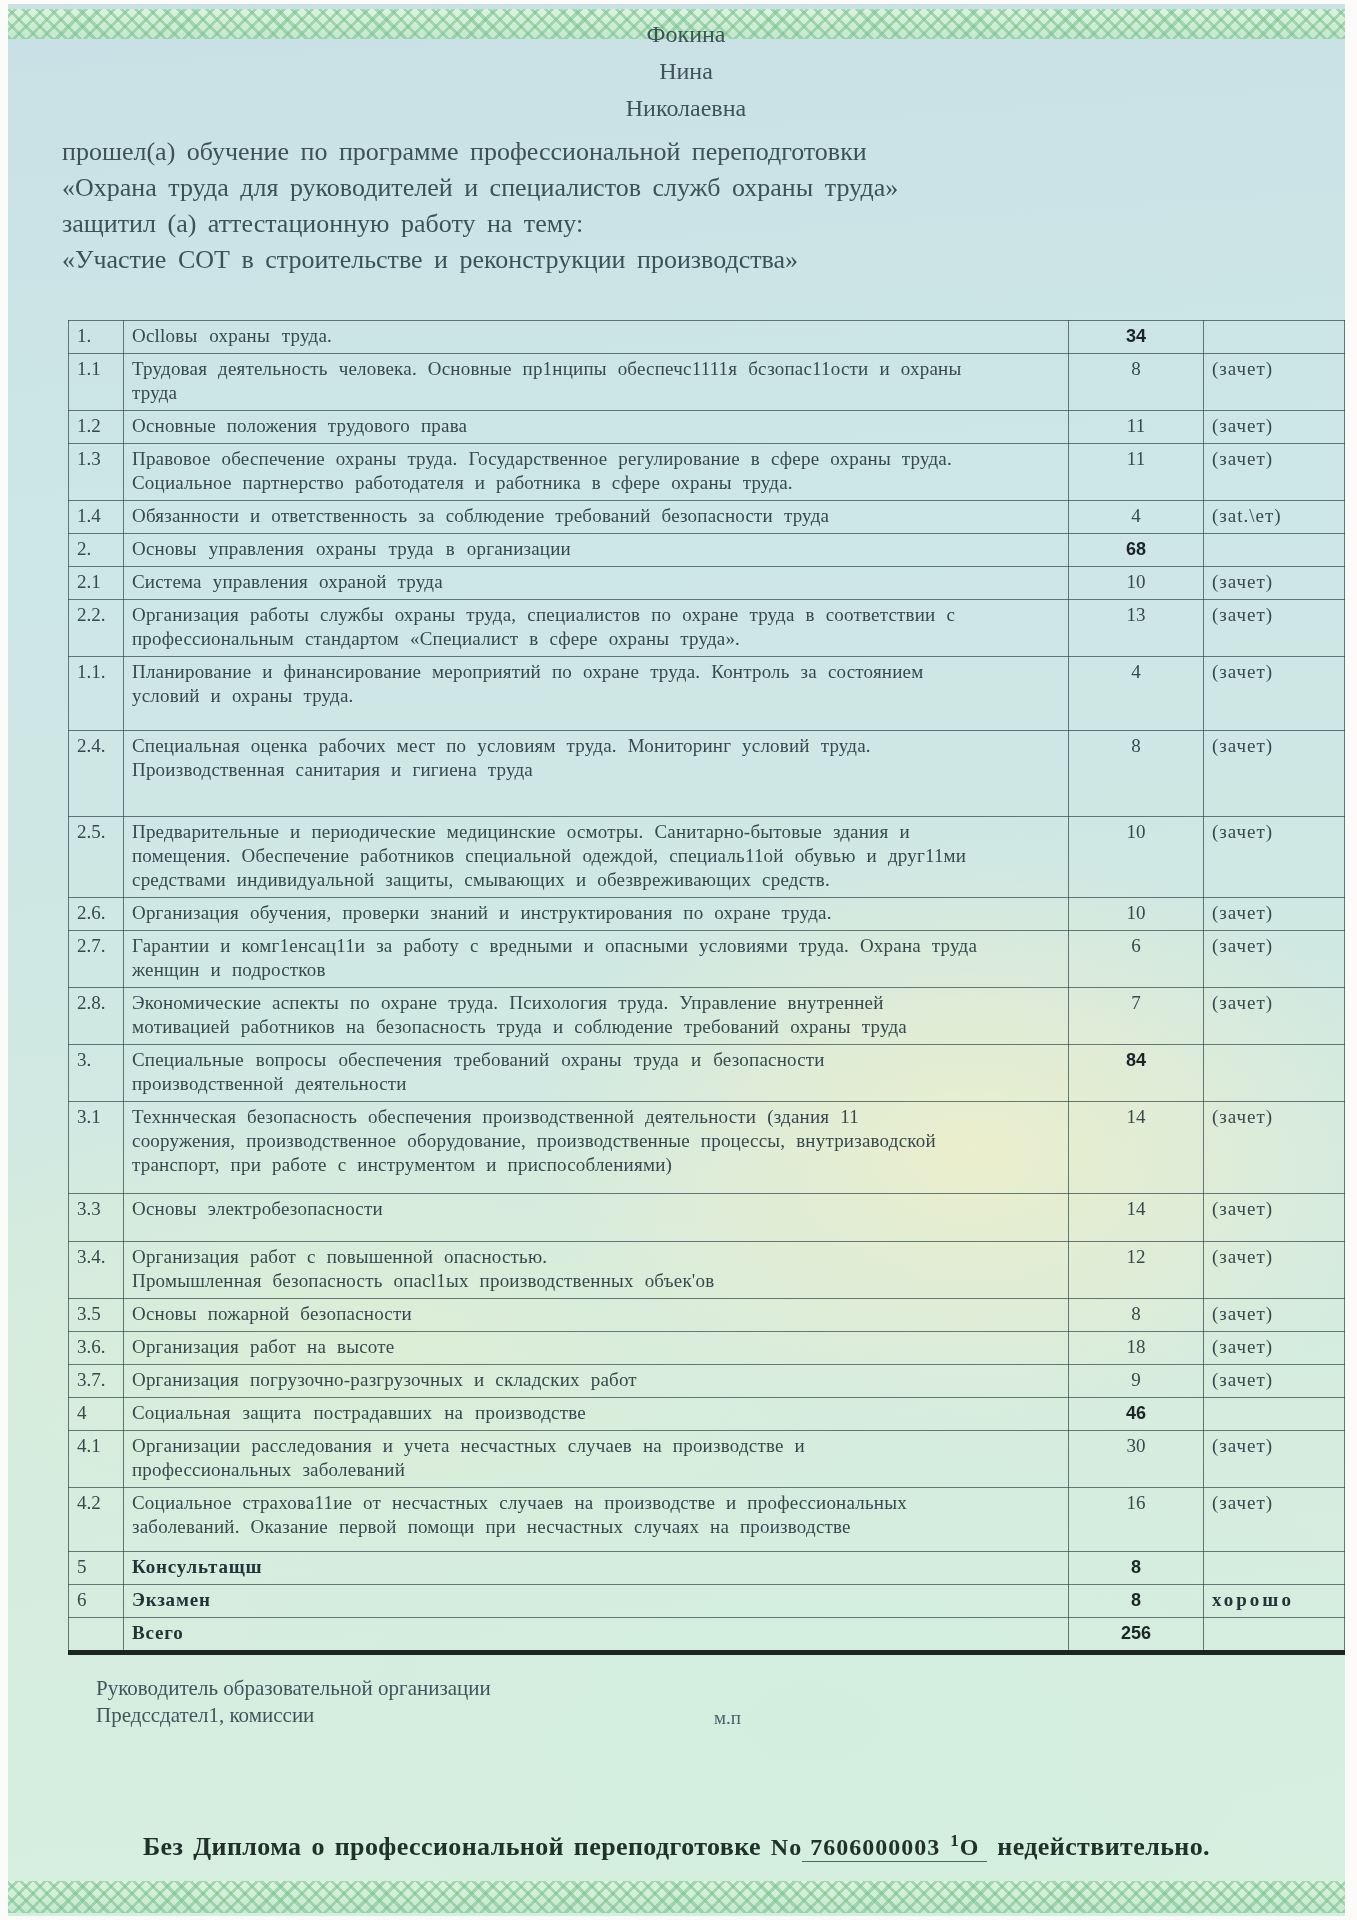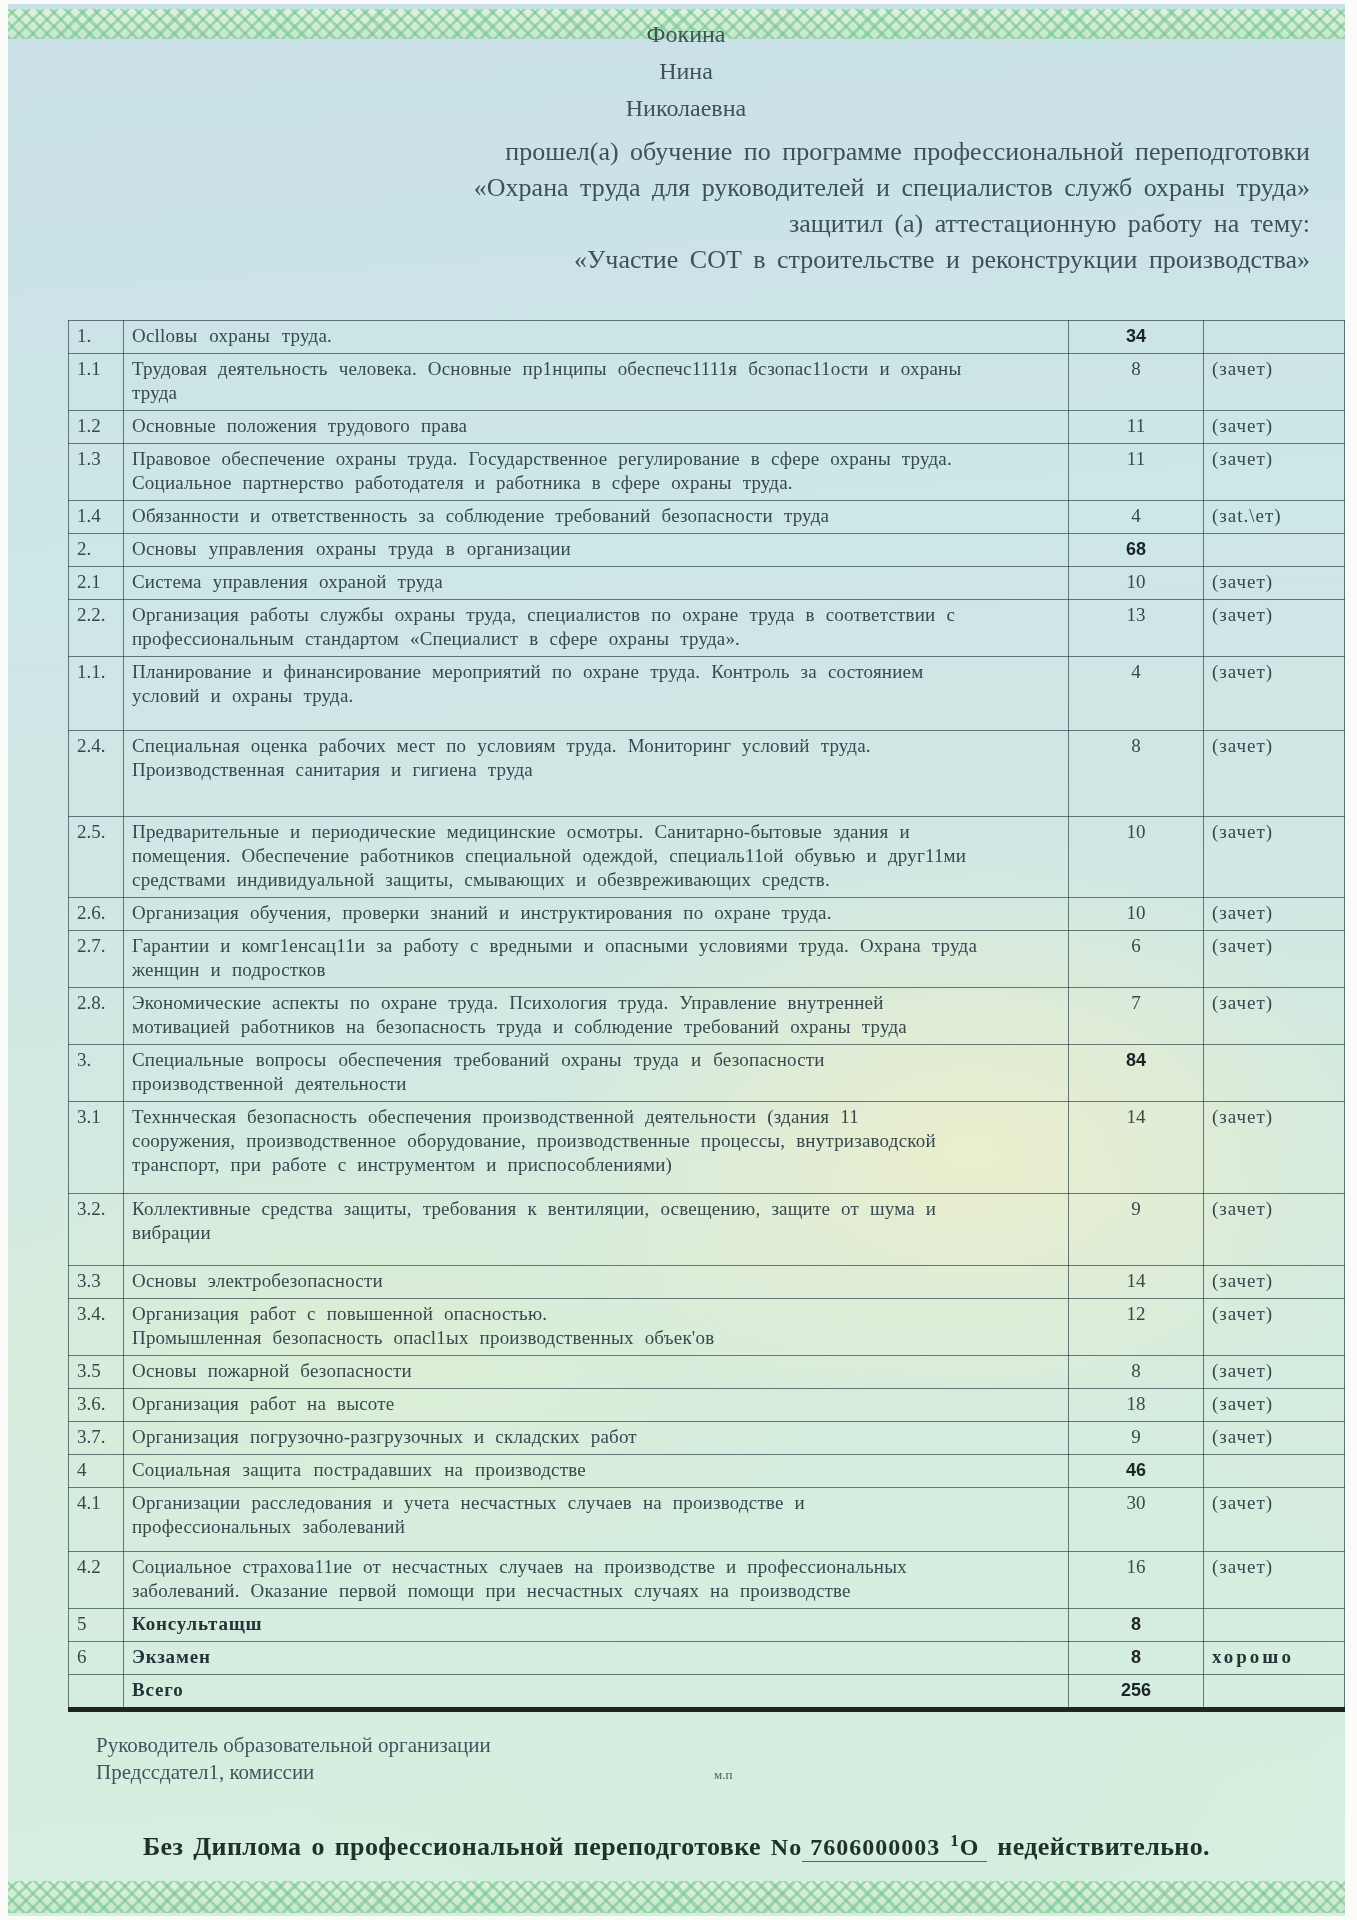--- a/index.html
+++ b/index.html
@@ -17,21 +17,21 @@
       repeating-linear-gradient(-45deg, rgba(118,194,143,0.55) 0 3px, rgba(255,255,255,0) 3px 10px),
       linear-gradient(#dcf2de,#c3e7cc);}
   .band-top{top:5px;}
   .band-bottom{bottom:3px;height:32px;}
   .content{position:absolute;left:54px;top:0;width:1248px;color:#3a4d55;}
   .header-line{padding-top:66px;text-align:right;font-size:25px;letter-spacing:0.5px;
                padding-right:0;color:#41565e;}
   .header-no{font-size:22px;color:#4a636c;}
   .u{border-bottom:1.6px solid rgba(70,100,105,0.85);padding:0 8px 1px 8px;}
   .names{margin-top:12px;text-align:center;font-size:24px;line-height:37px;color:#3e525b;}
-  .statement{margin-top:7px;text-align:right;font-size:26px;line-height:36px;
+  .statement{margin-top:7px;text-align:left;font-size:26px;line-height:36px;
              word-spacing:5px;color:#3d5159;}
   table.courses{border-collapse:collapse;table-layout:fixed;width:1240px;margin-top:42px;
                 margin-left:6px;font-size:19px;color:#36494f;}
   table.courses{border:1.5px solid rgba(45,70,72,0.85);border-bottom:5px solid #1c2521;}
   table.courses td{border:1.2px solid rgba(45,70,72,0.7);vertical-align:top;
                    padding:3px 8px 5px 8px;line-height:24px;}
   .col-num{width:38px;text-align:left;padding-left:10px;}
   .col-topic{width:928px;white-space:pre-line;word-spacing:6px;letter-spacing:0.2px;}
   .col-hours{width:118px;text-align:center;}
   .col-grade{width:124px;letter-spacing:1px;}
@@ -42,21 +42,21 @@
   tr.row-final .col-topic, tr.row-total .col-topic{font-weight:700;color:#233338;letter-spacing:0.8px;}
   tr.row-final .col-grade{font-weight:700;letter-spacing:3px;color:#233338;}
   
   tr:nth-child(9) td{padding-bottom:22px;}
   tr:nth-child(10) td{padding-bottom:34px;}
   tr:nth-child(16) td{padding-bottom:16px;}
   tr:nth-child(17) td{padding-bottom:20px;}
   tr:nth-child(24) td{padding-bottom:12px;}
   .signatures{margin-top:20px;margin-left:34px;font-size:21px;line-height:27px;color:#3c565e;}
   .sig-row2{position:relative;}
-  .stamp{position:absolute;left:618px;top:2px;font-size:13px;color:#48626a;}
+  .stamp{position:absolute;left:618px;top:2px;font-size:19px;color:#48626a;}
   .footer-line{position:absolute;left:0;right:0;bottom:54px;text-align:center;
                font-size:26px;font-weight:700;color:#20302b;letter-spacing:0.4px;word-spacing:3px;}
   .footer-number{font-weight:700;font-size:24px;letter-spacing:1px;}
   .footer-number .u{border-bottom:1.8px solid rgba(60,90,80,0.9);}
   sup{font-size:17px;}
 </style>
 </head>
 <body>
 
 <div class="page">
@@ -181,27 +181,20 @@
 производственной деятельности</td>
               <td class="col-hours">84</td>
               <td class="col-grade"></td>
             </tr>
             <tr class="row-topic">
               <td class="col-num">3.1</td>
               <td class="col-topic">Техннческая безопасность обеспечения производственной деятельности (здания 11
 сооружения, производственное оборудование, производственные процессы, внутризаводской
 транспорт, при работе с инструментом и приспособлениями)</td>
               <td class="col-hours">14</td>
-              <td class="col-grade">(зачет)</td>
-            </tr>
-            <tr class="row-topic">
-              <td class="col-num">3.2.</td>
-              <td class="col-topic">Коллективные средства защиты, требования к вентиляции, освещению, защите от шума и
-вибрации</td>
-              <td class="col-hours">9</td>
               <td class="col-grade">(зачет)</td>
             </tr>
             <tr class="row-topic">
               <td class="col-num">3.3</td>
               <td class="col-topic">Основы электробезопасности</td>
               <td class="col-hours">14</td>
               <td class="col-grade">(зачет)</td>
             </tr>
             <tr class="row-topic">
               <td class="col-num">3.4.</td>

